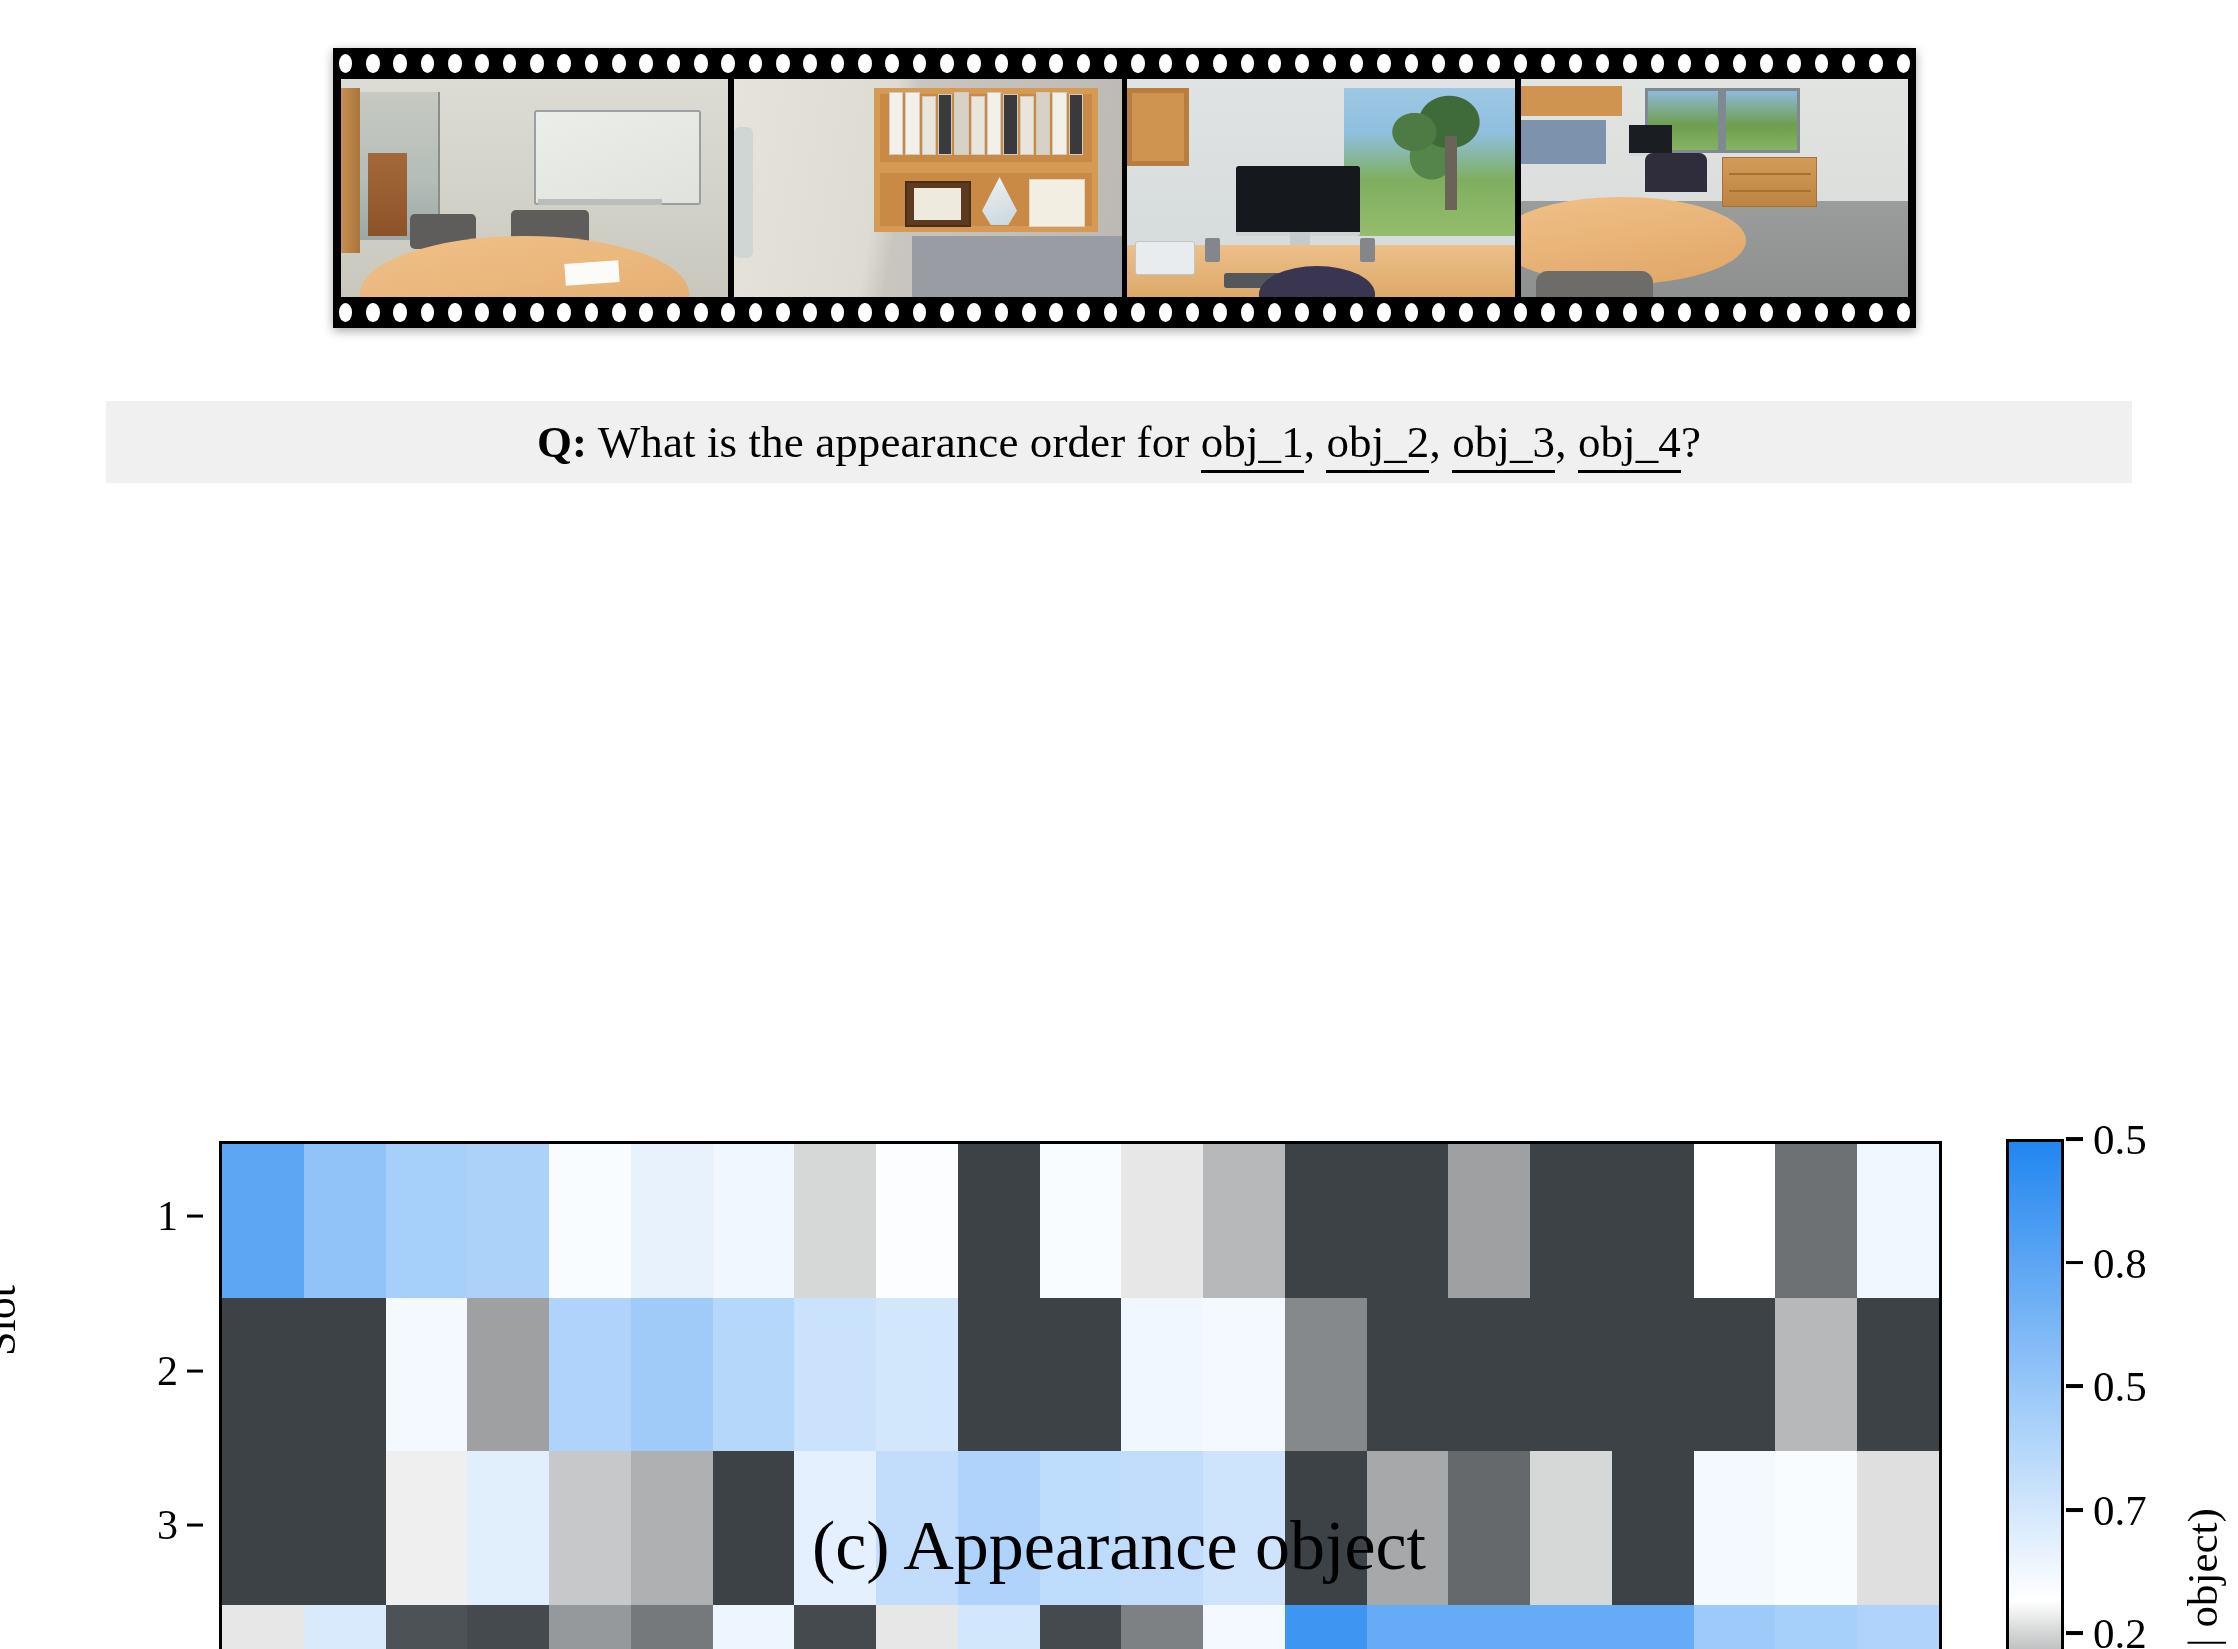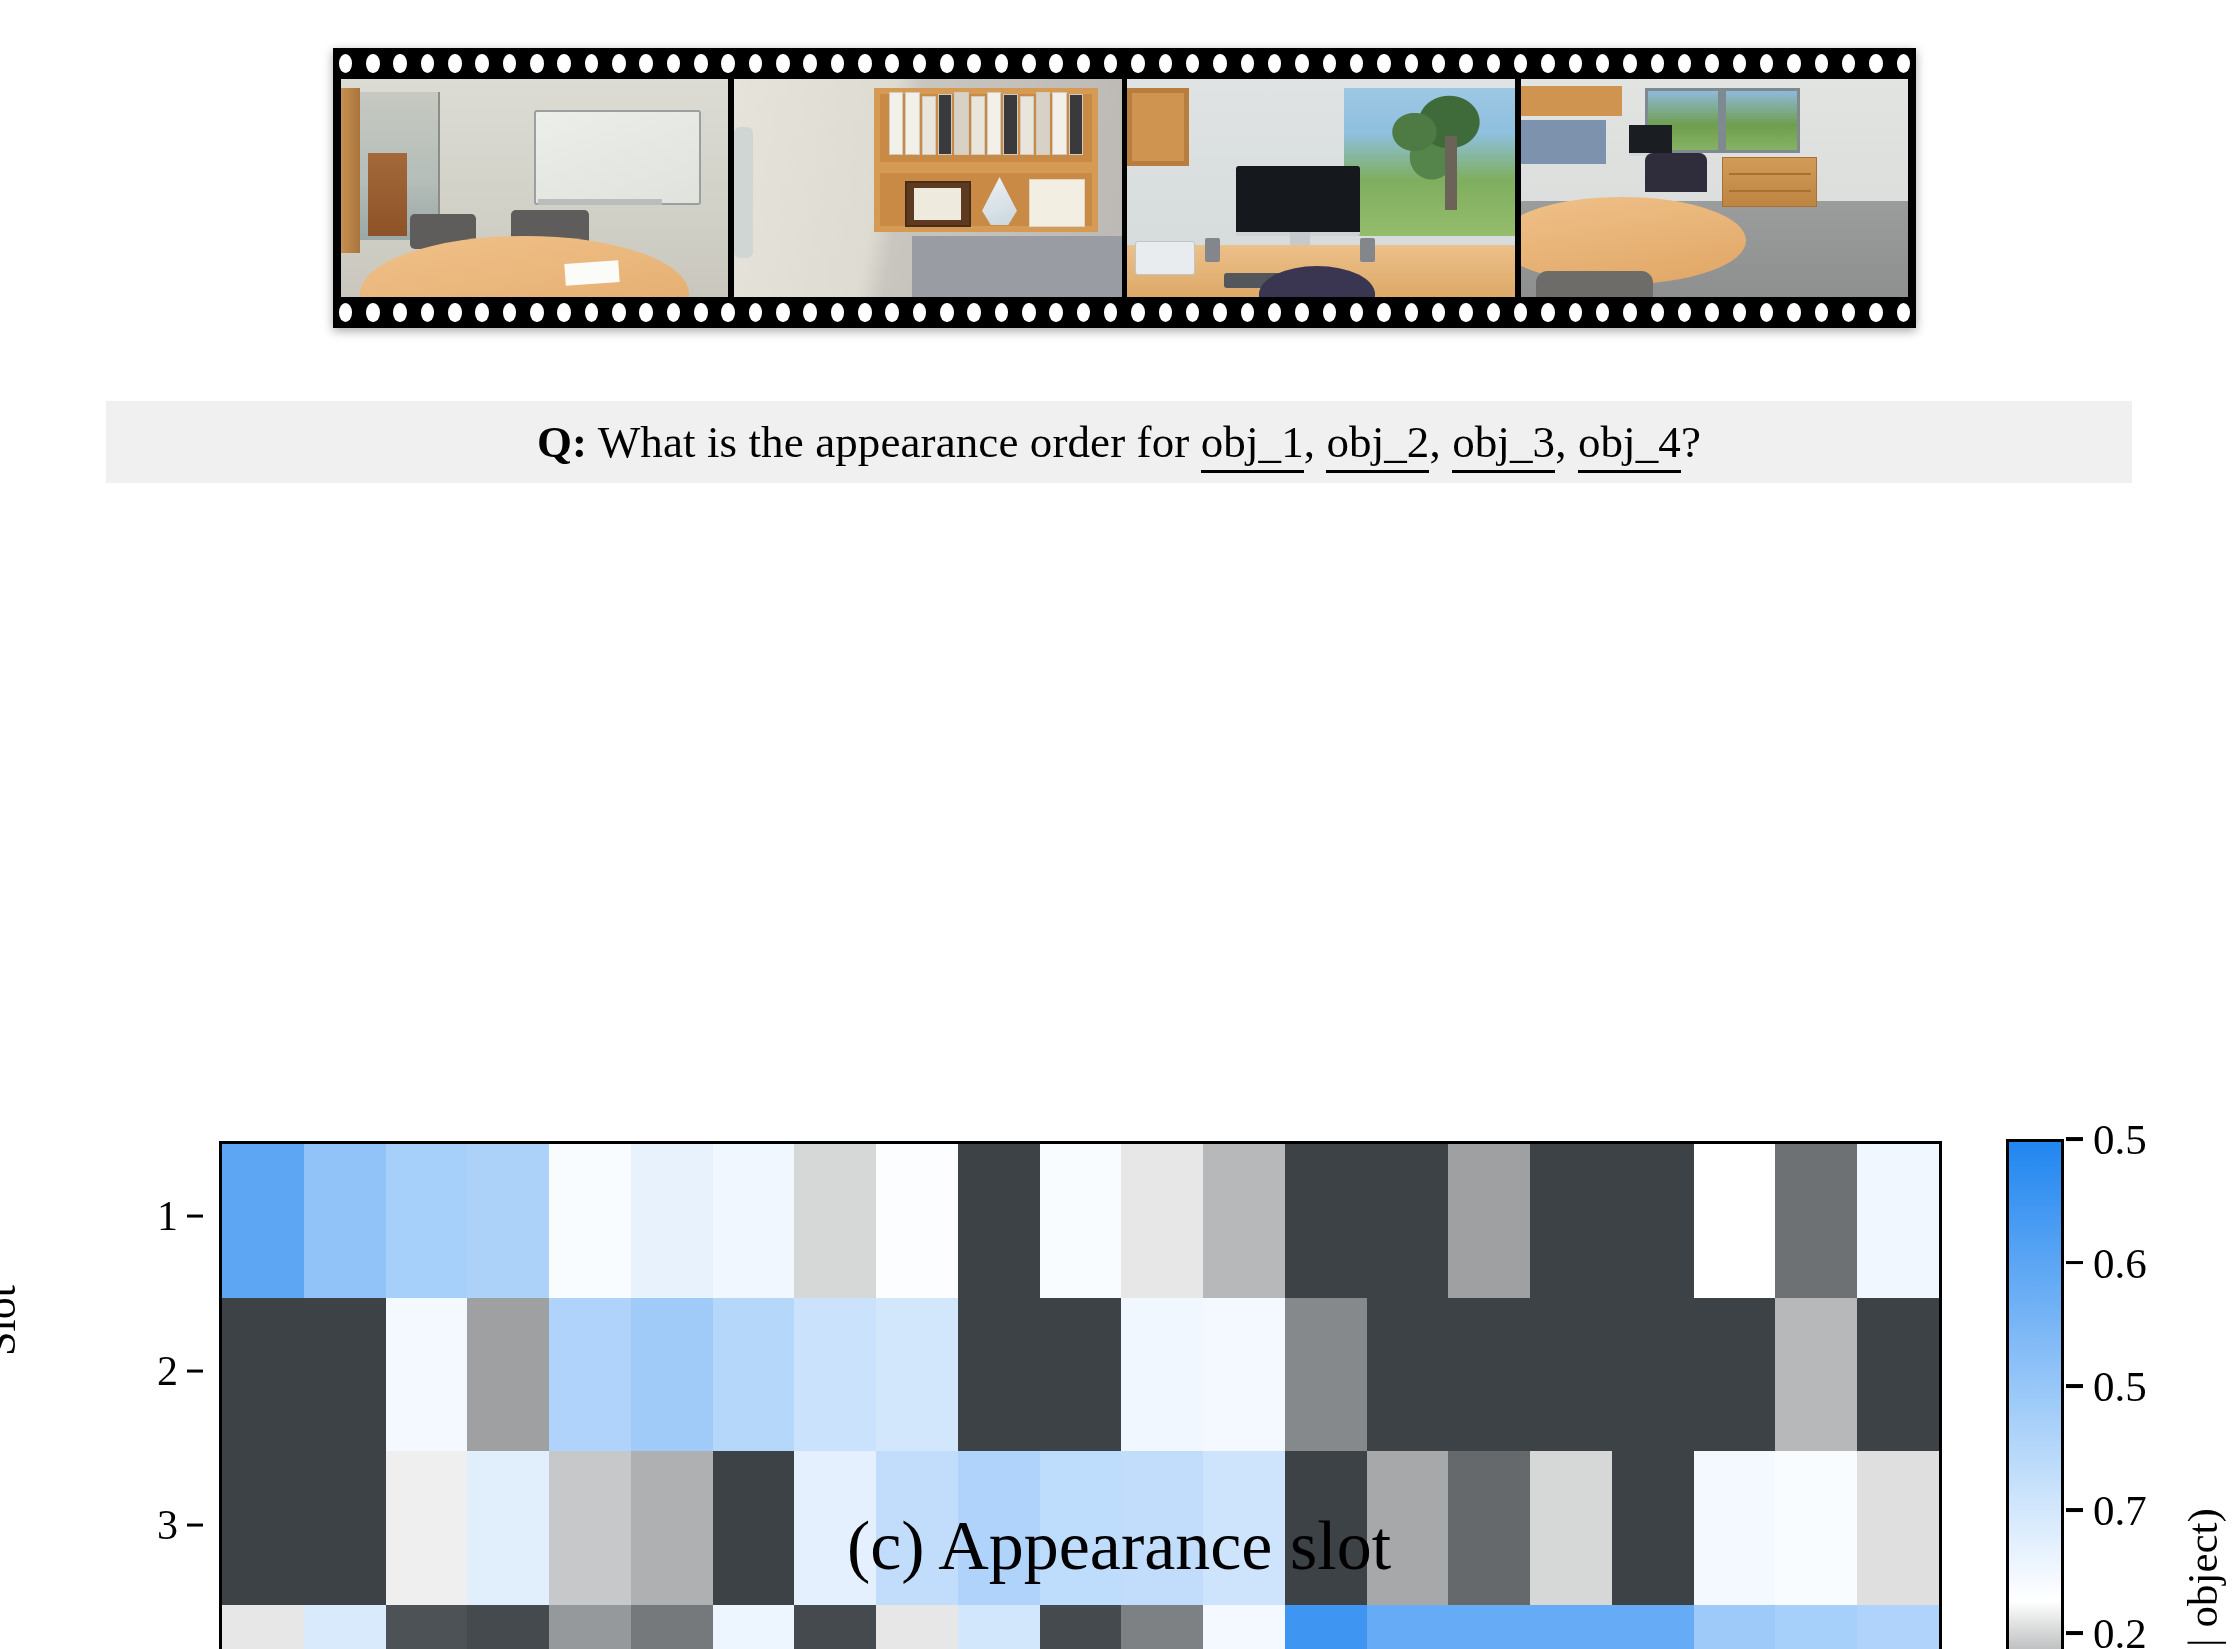--- a/index.html
+++ b/index.html
@@ -466,21 +466,21 @@
 
   <div id="cbwrap">
     <div id="cbar" style="background: linear-gradient(rgb(33, 134, 240) 0%, rgb(48, 142, 241) 5%, rgb(63, 150, 242) 10%, rgb(77, 158, 243) 15%, rgb(92, 166, 244) 20%, rgb(107, 174, 245) 25%, rgb(122, 182, 246) 30%, rgb(137, 190, 247) 35%, rgb(151, 199, 248) 40%, rgb(166, 207, 249) 45%, rgb(181, 215, 250) 50%, rgb(196, 223, 251) 55%, rgb(211, 231, 252) 60%, rgb(225, 239, 253) 65%, rgb(240, 247, 254) 70%, rgb(255, 255, 255) 75%, rgb(214, 216, 216) 80%, rgb(174, 176, 178) 85%, rgb(133, 137, 139) 90%, rgb(93, 97, 101) 95%, rgb(52, 58, 62) 100%);"></div>
   <div class="cbtick" style="top: 80%;"></div>
       <div class="cblab" style="top: 80%;">0.2</div>
       <div class="cbtick" style="top: 60%;"></div>
       <div class="cblab" style="top: 60%;">0.7</div>
       <div class="cbtick" style="top: 40%;"></div>
       <div class="cblab" style="top: 40%;">0.5</div>
       <div class="cbtick" style="top: 20%;"></div>
-      <div class="cblab" style="top: 20%;">0.6</div>
+      <div class="cblab" style="top: 20%;">0.8</div>
       <div class="cbtick" style="top: 0%;"></div>
       <div class="cblab" style="top: 0%;">0.5</div>
     </div>
   <div id="cblabel">P(slot | object)</div>
 </div>
 
-<div id="caption">(c) Appearance slot</div>
+<div id="caption">(c) Appearance object</div>
 
 
 </body></html>

